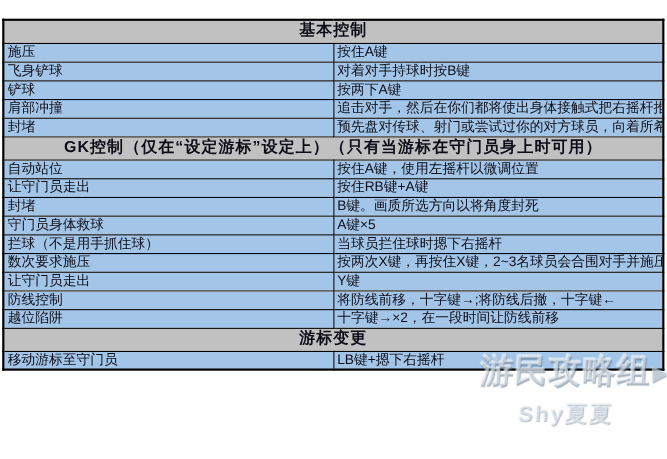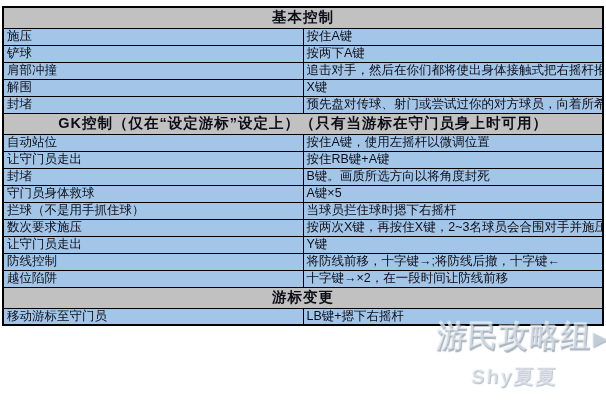--- a/index.html
+++ b/index.html
@@ -5,21 +5,21 @@
   html,body{margin:0;padding:0;}
   body{
     width:606px;height:417px;
     background:#ffffff;
     font-family:"Liberation Sans","DejaVu Sans",sans-serif;
     position:relative;
     overflow:hidden;
   }
   .table-wrap{
     position:absolute;
-    top:6px;left:2px;
+    top:17px;left:2px;
     width:548px;
   }
   table.controls{
     width:602px;
     border-collapse:collapse;
     table-layout:fixed;
     border:2px solid #000000;
   }
   table.controls td{
     border:1px solid #000000;
@@ -83,30 +83,30 @@
   <table class="controls">
     <tbody>
         <tr class="section-row">
           <td colspan="2">基本控制</td>
         </tr>
         <tr class="data-row">
           <td class="label-cell">施压</td>
           <td class="value-cell">按住A键</td>
         </tr>
         <tr class="data-row">
+          <td class="label-cell">飞身铲球</td>
+          <td class="value-cell">对着对手持球时按B键</td>
+        </tr>
+        <tr class="data-row">
           <td class="label-cell">铲球</td>
           <td class="value-cell">按两下A键</td>
         </tr>
         <tr class="data-row">
           <td class="label-cell">肩部冲撞</td>
           <td class="value-cell">追击对手，然后在你们都将使出身体接触式把右摇杆推向他</td>
-        </tr>
-        <tr class="data-row">
-          <td class="label-cell">解围</td>
-          <td class="value-cell">X键</td>
         </tr>
         <tr class="data-row">
           <td class="label-cell">封堵</td>
           <td class="value-cell">预先盘对传球、射门或尝试过你的对方球员，向着所希望的方向推左摇杆</td>
         </tr>
         <tr class="section-row">
           <td colspan="2">GK控制（仅在“设定游标”设定上）（只有当游标在守门员身上时可用）</td>
         </tr>
         <tr class="data-row">
           <td class="label-cell">自动站位</td>

